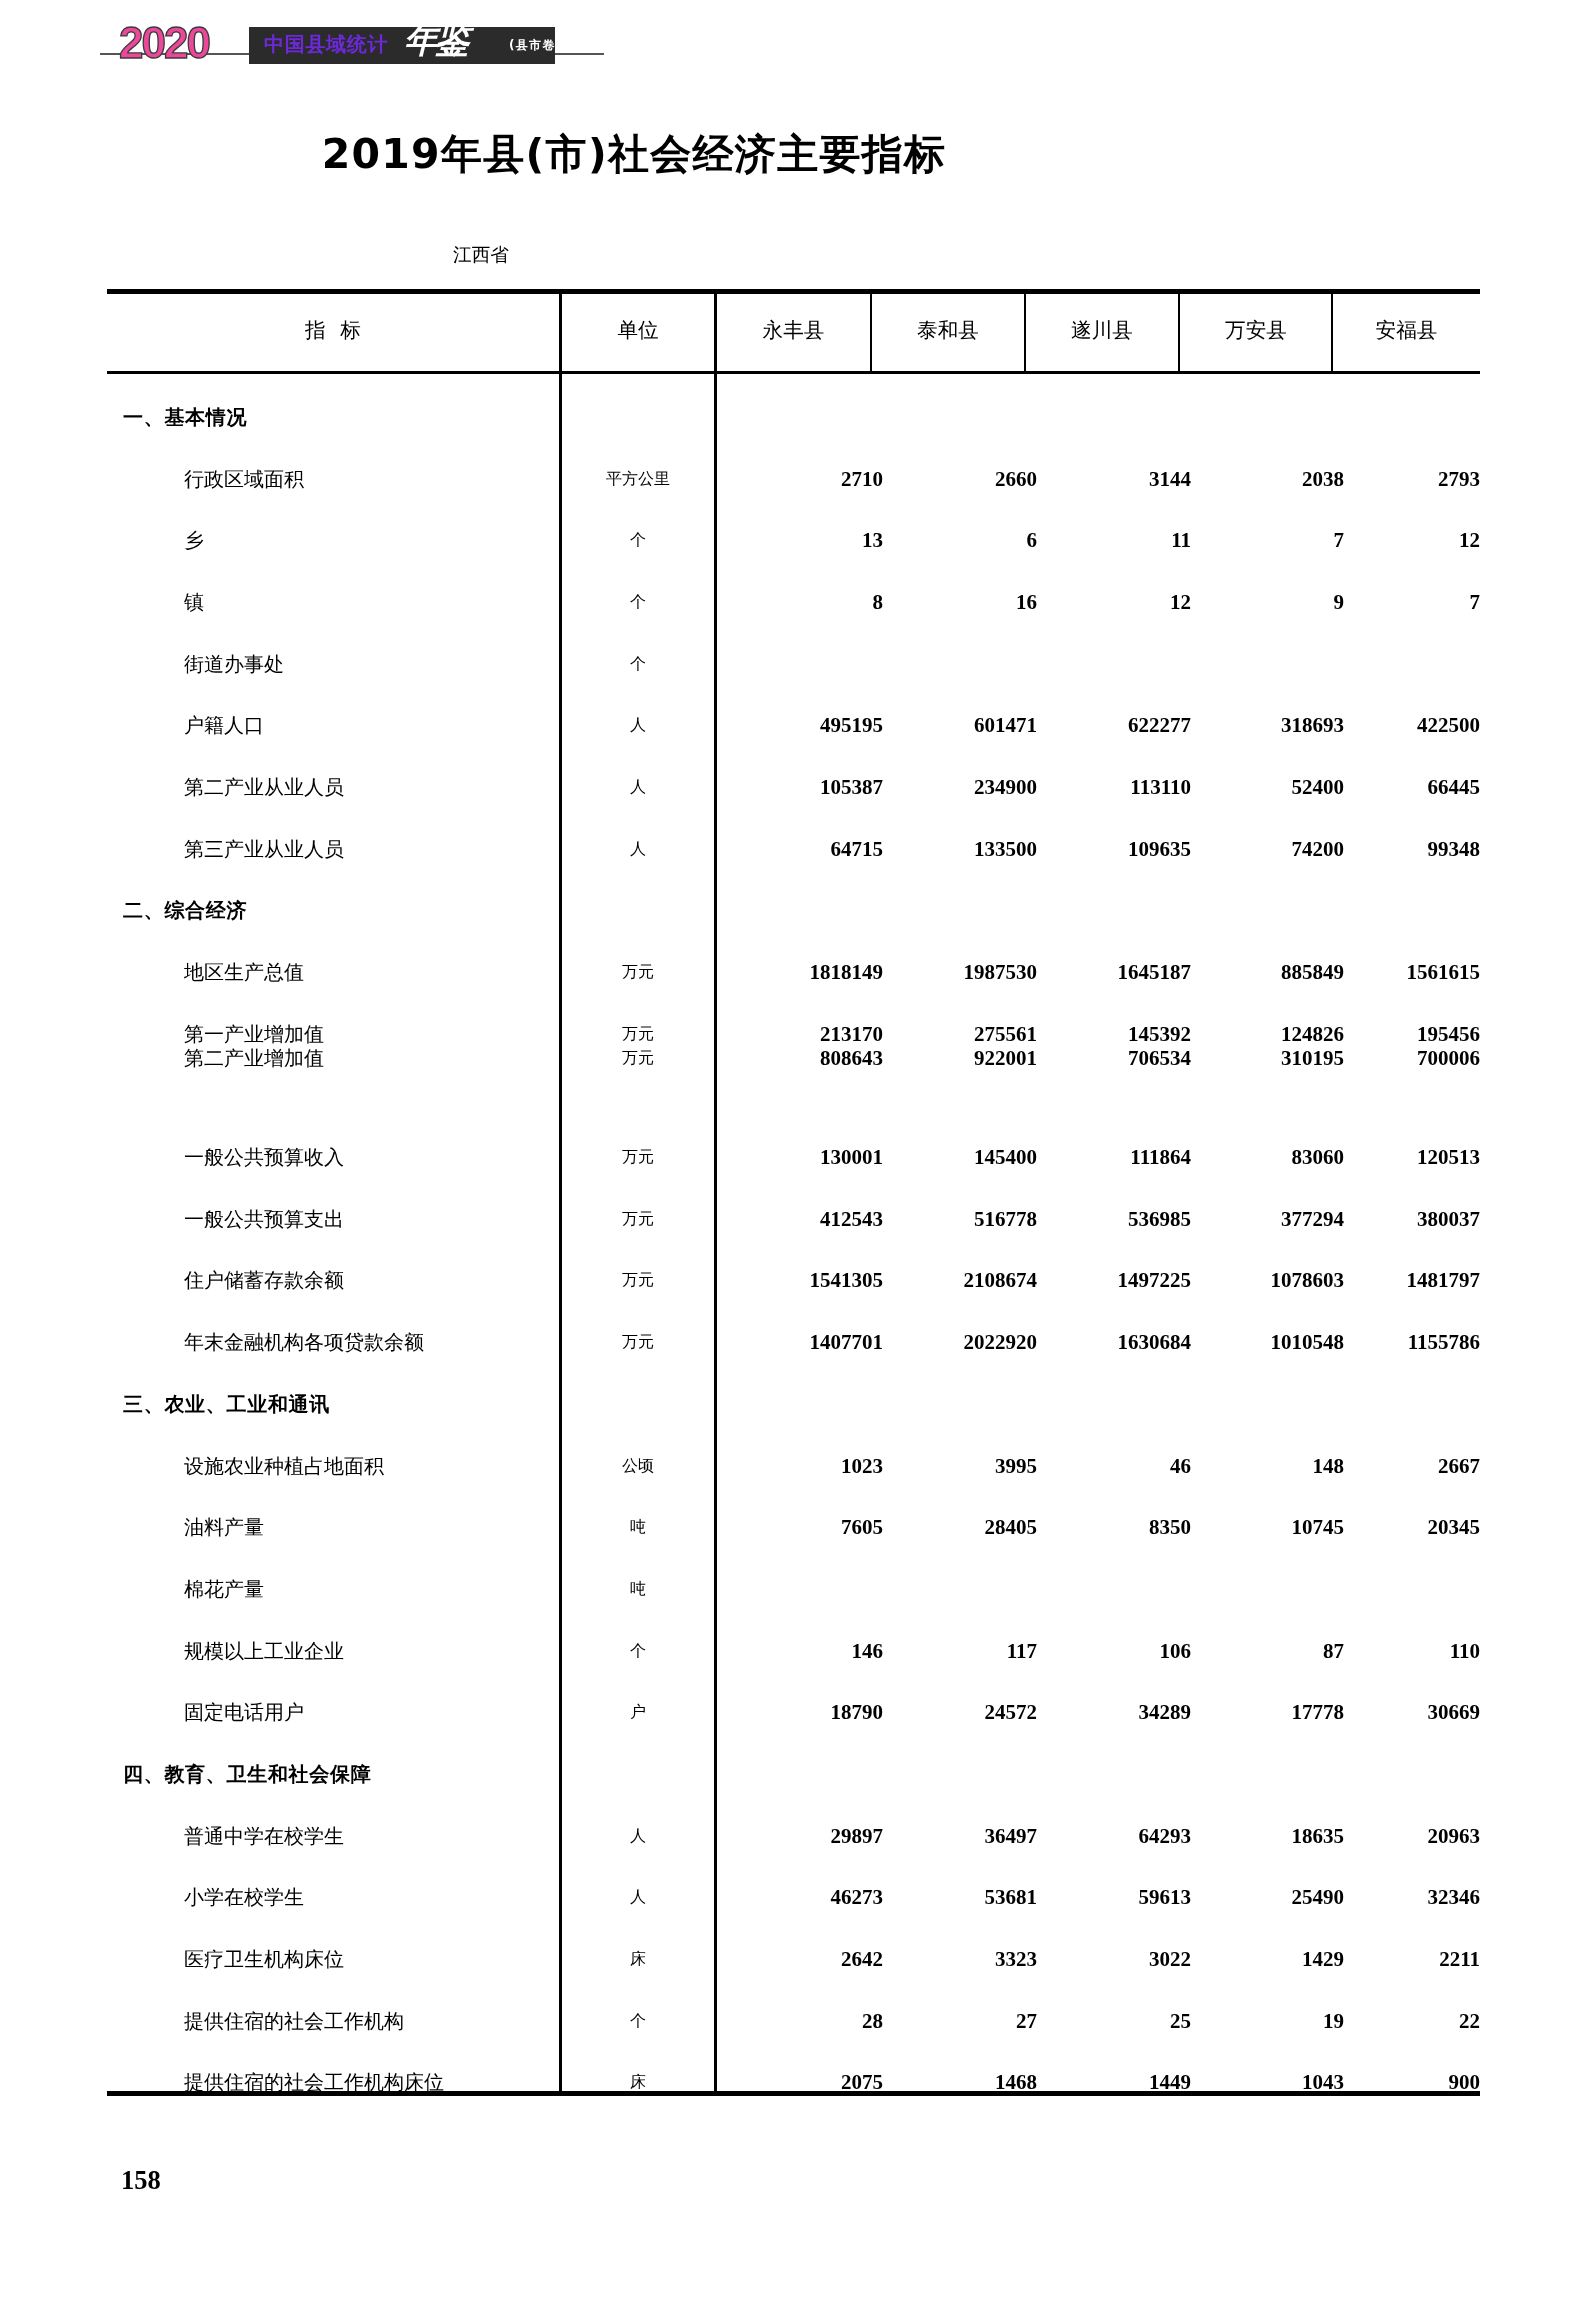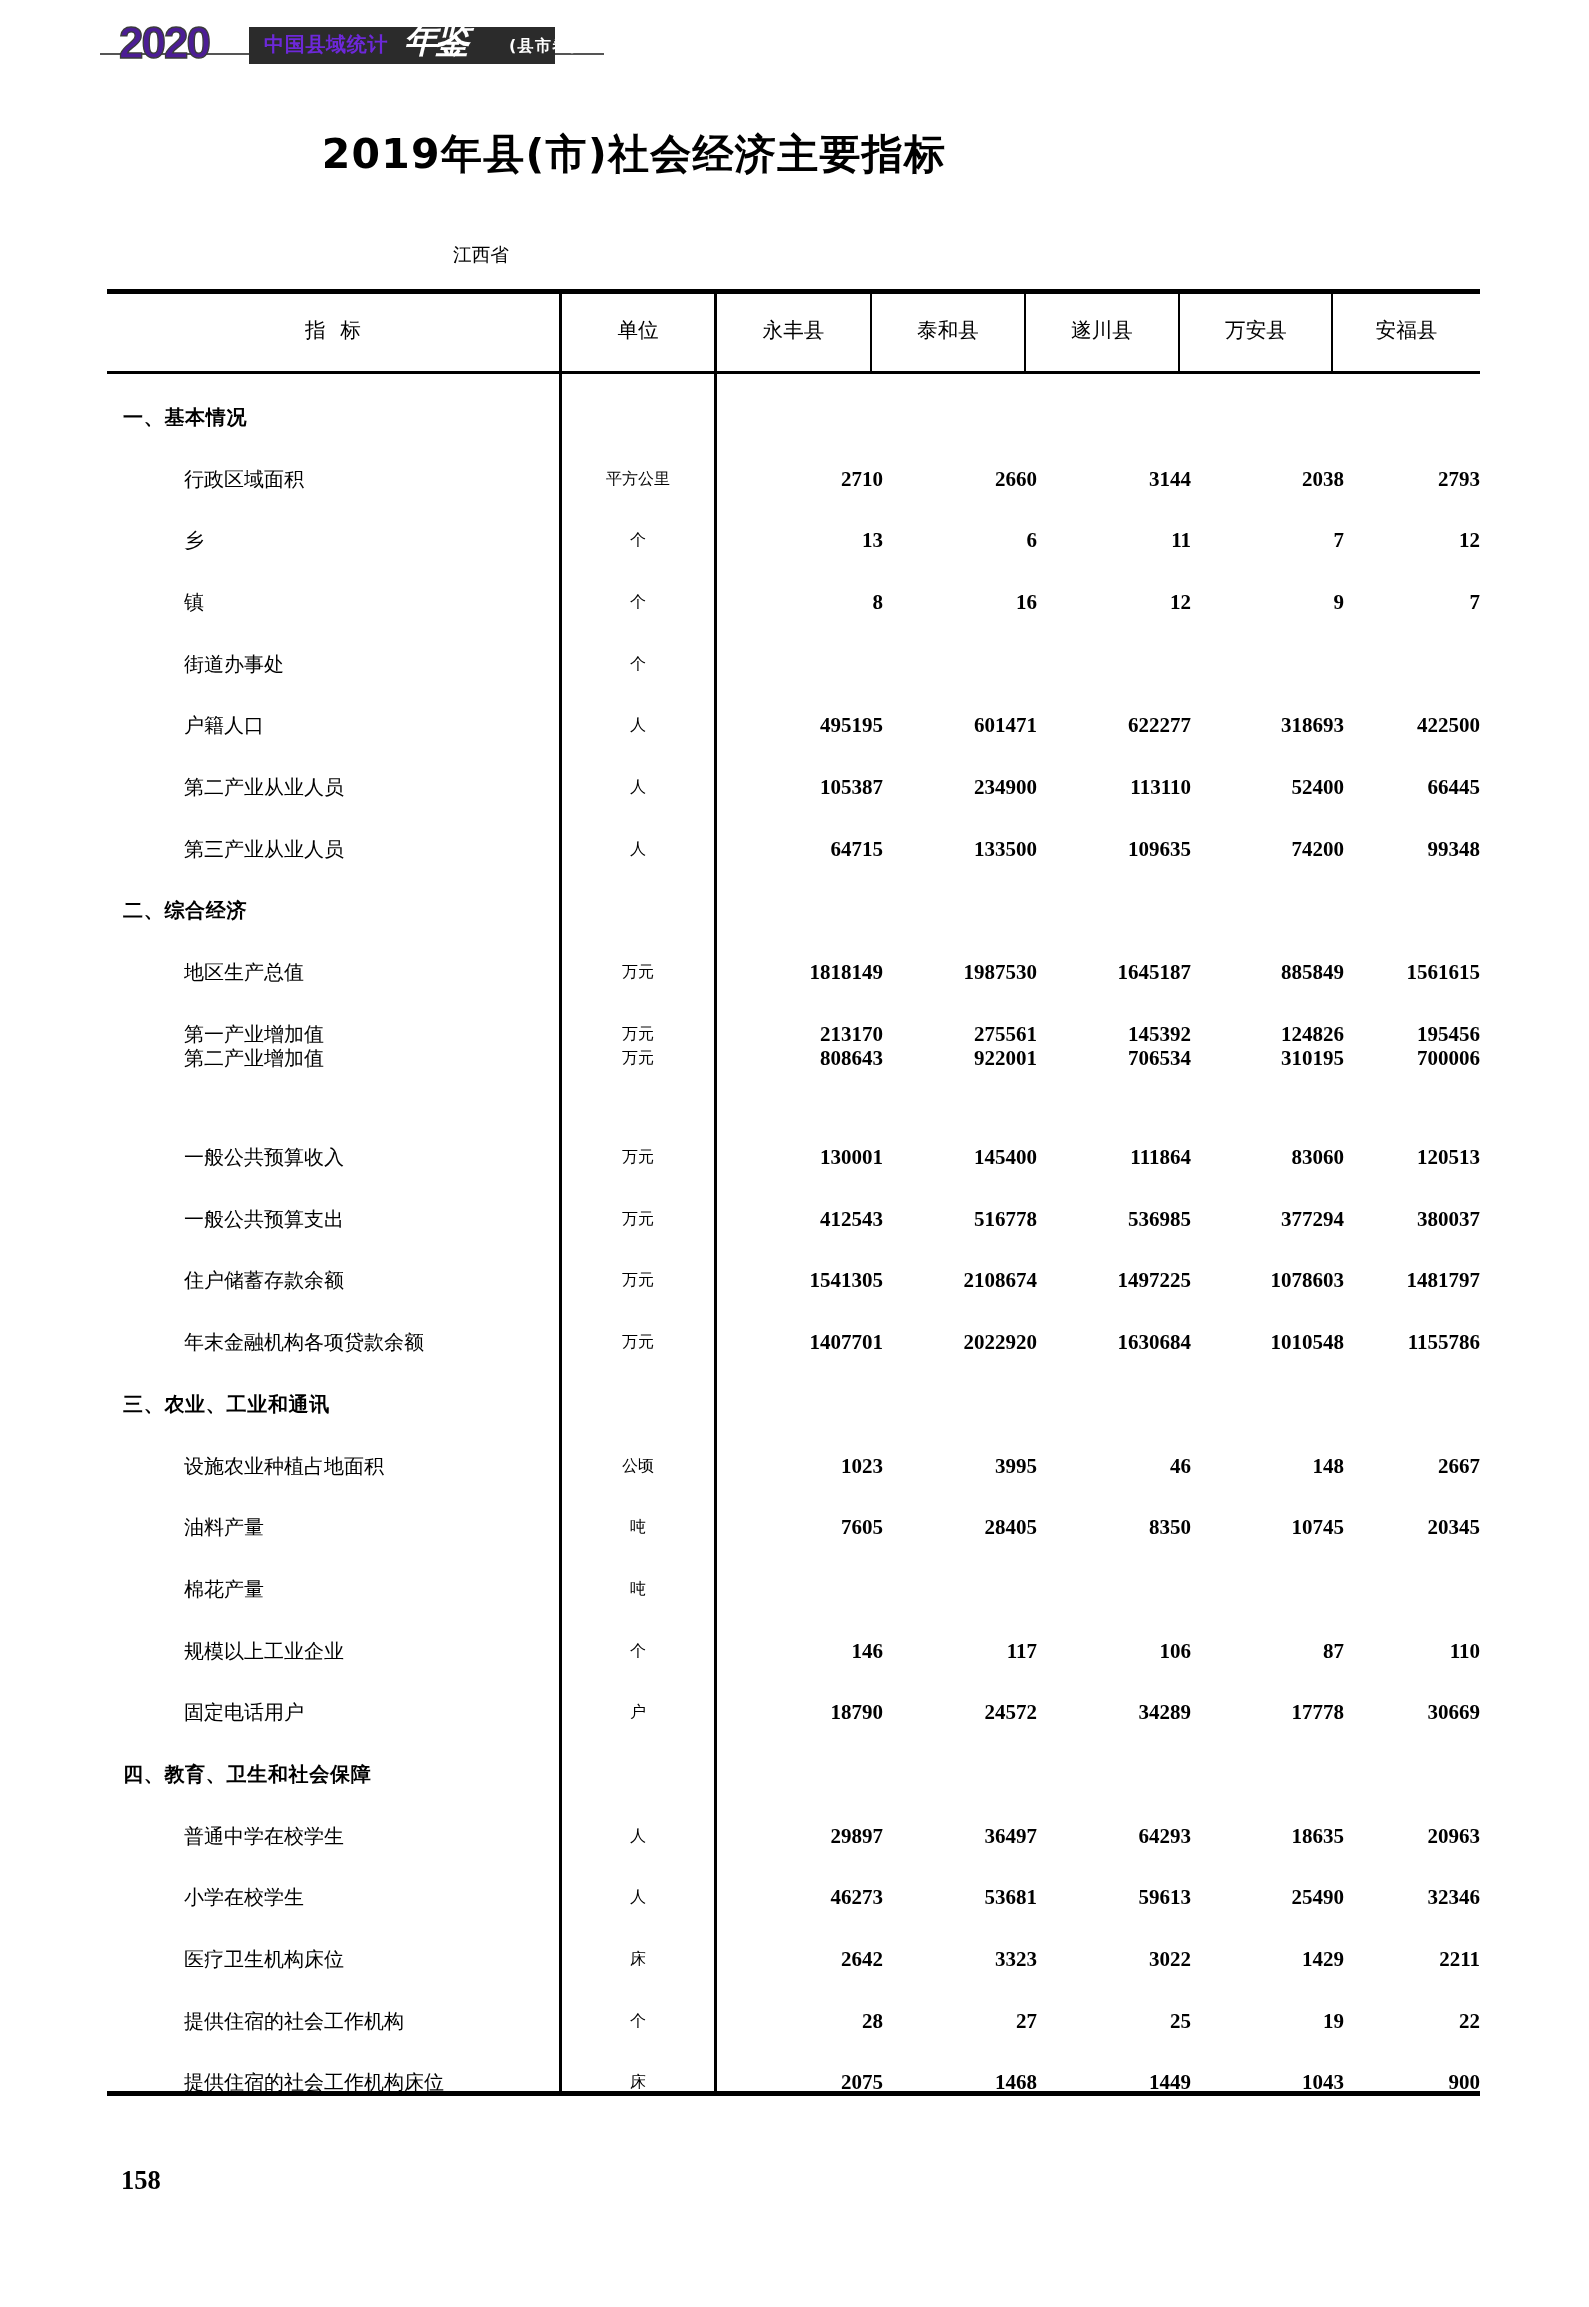--- a/index.html
+++ b/index.html
@@ -33,21 +33,21 @@
     background: #555555;
   }
   .logo-year {
     position: absolute;
     left: 0px;
     top: 1.3px;
     font-family: "Liberation Sans", "DejaVu Sans", sans-serif;
     font-weight: bold;
     font-size: 44px;
     letter-spacing: -2px;
-    color: #4c1d95;
+    color: #ec4899;
     -webkit-text-stroke: 1.3px #3a3a3a;
     line-height: 46px;
     z-index: 3;
   }
   .logo-bar {
     position: absolute;
     left: 130px;
     top: 8px;
     width: 306px;
     height: 37px;
@@ -80,21 +80,21 @@
     white-space: nowrap;
     z-index: 2;
     font-style: italic;
   }
   .logo-volume {
     position: absolute;
     left: 390px;
     top: 16px;
     font-family: "DejaVu Sans", "Liberation Sans", sans-serif;
     font-weight: bold;
-    font-size: 16px;
+    font-size: 12px;
     color: #ffffff;
     letter-spacing: 1.3px;
     line-height: 21px;
     white-space: nowrap;
     z-index: 2;
     text-align: right;
   }
 
   
   .page-title {

